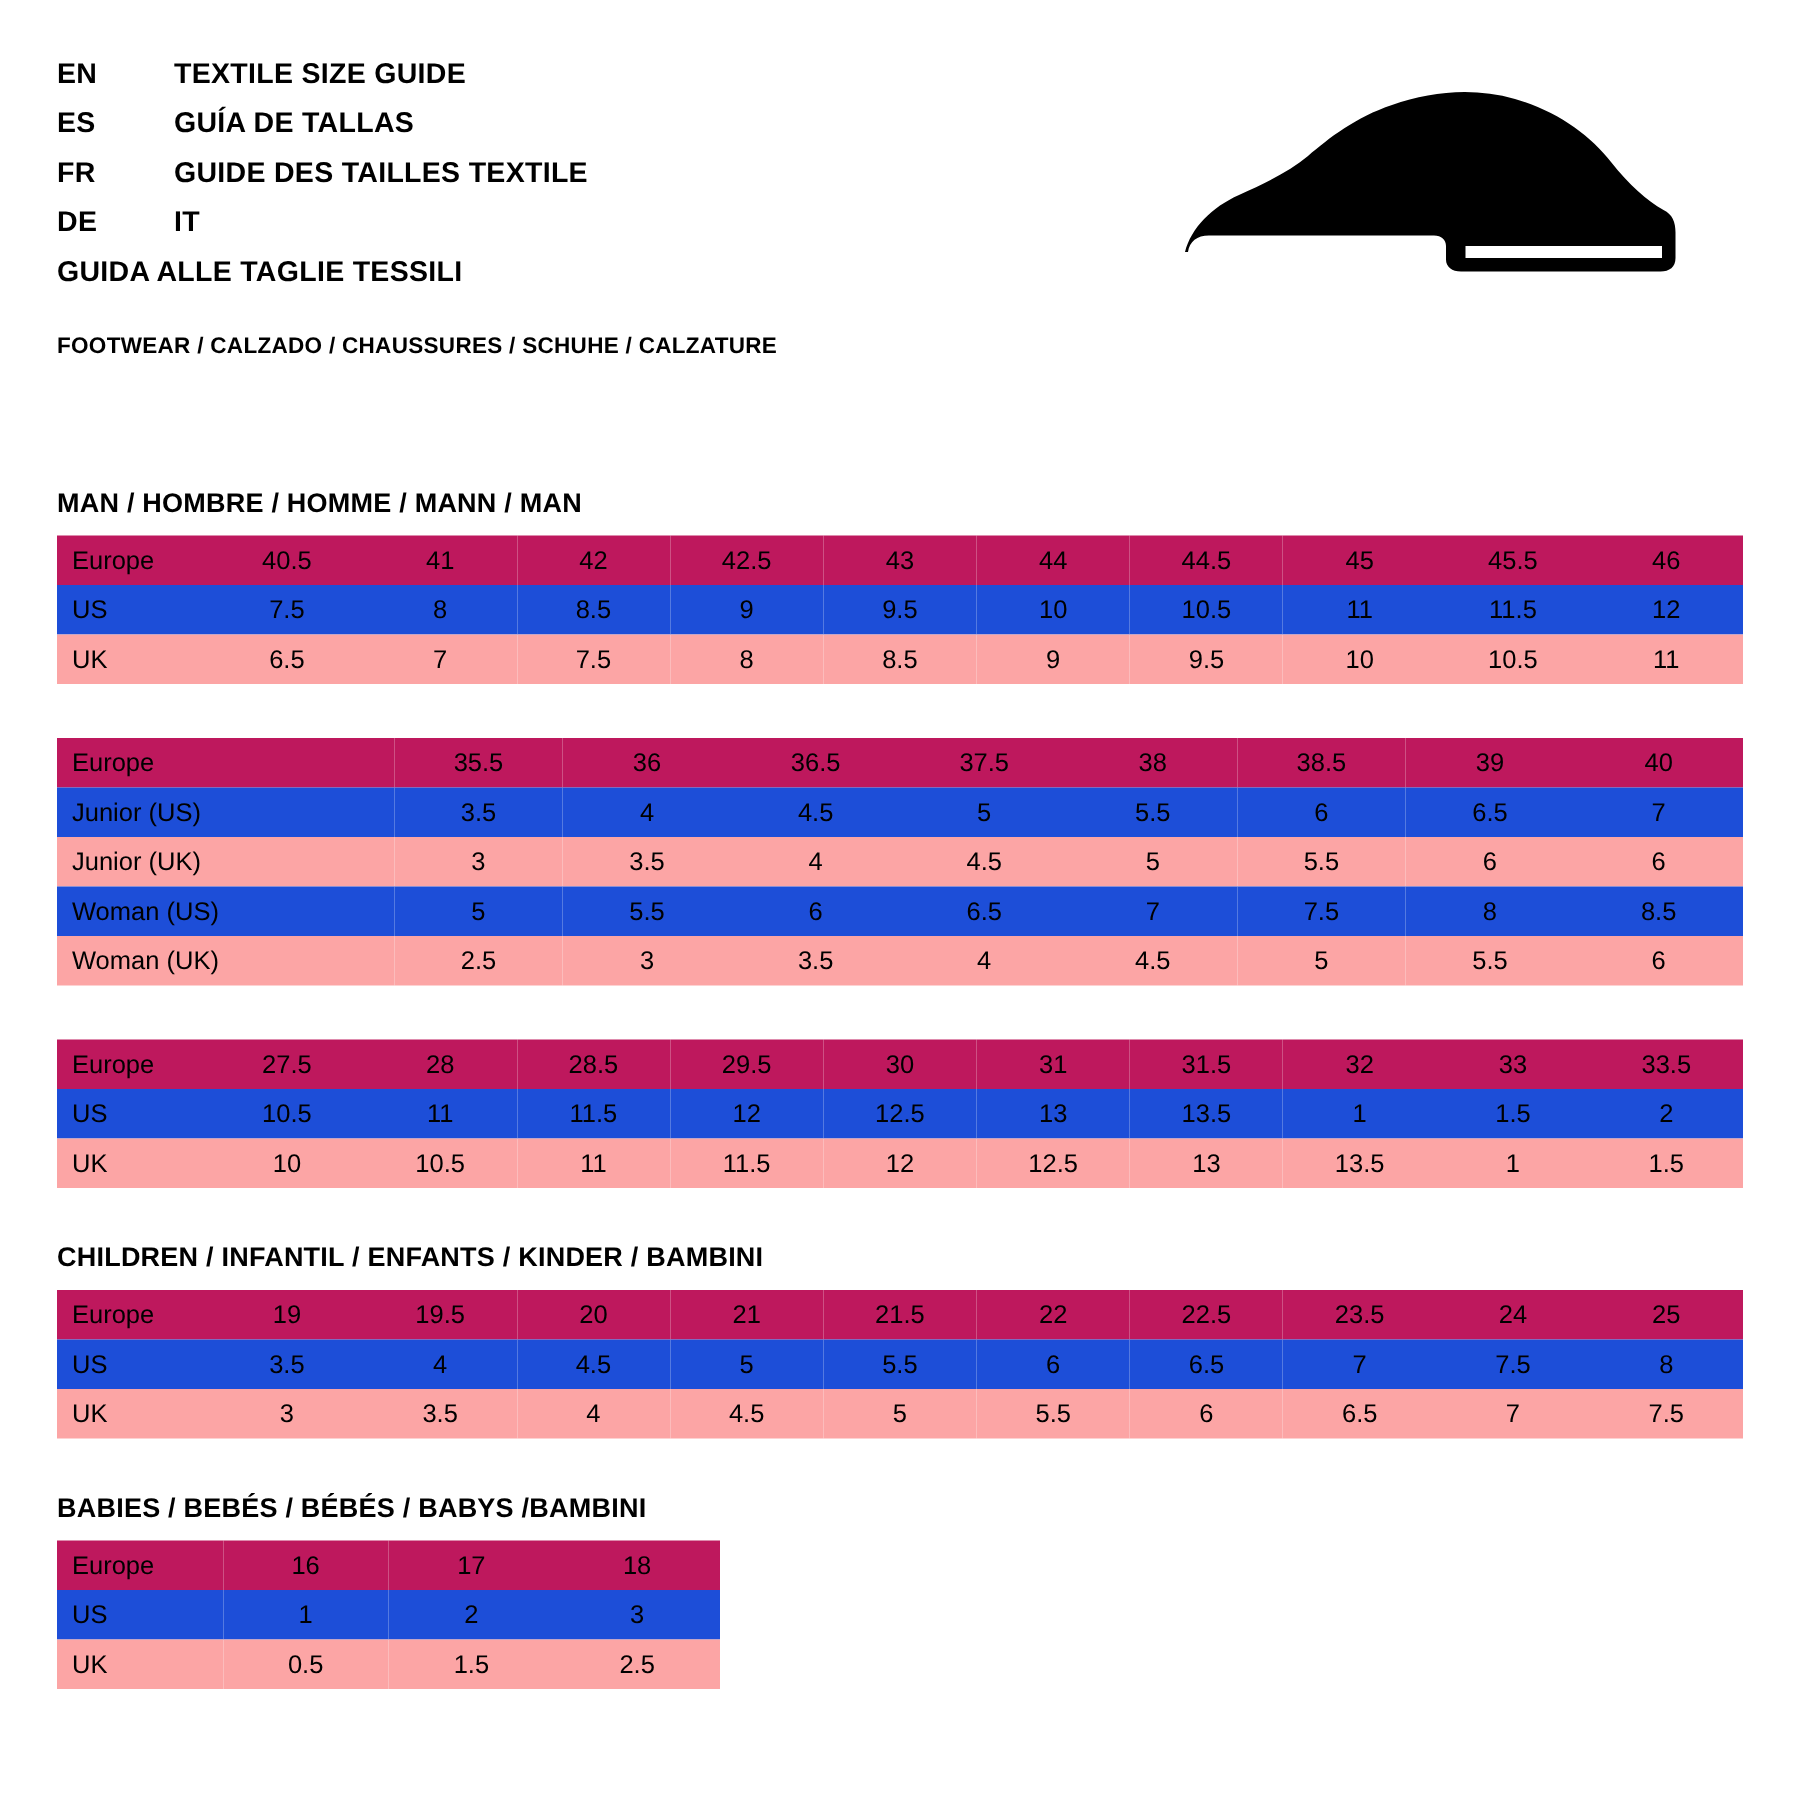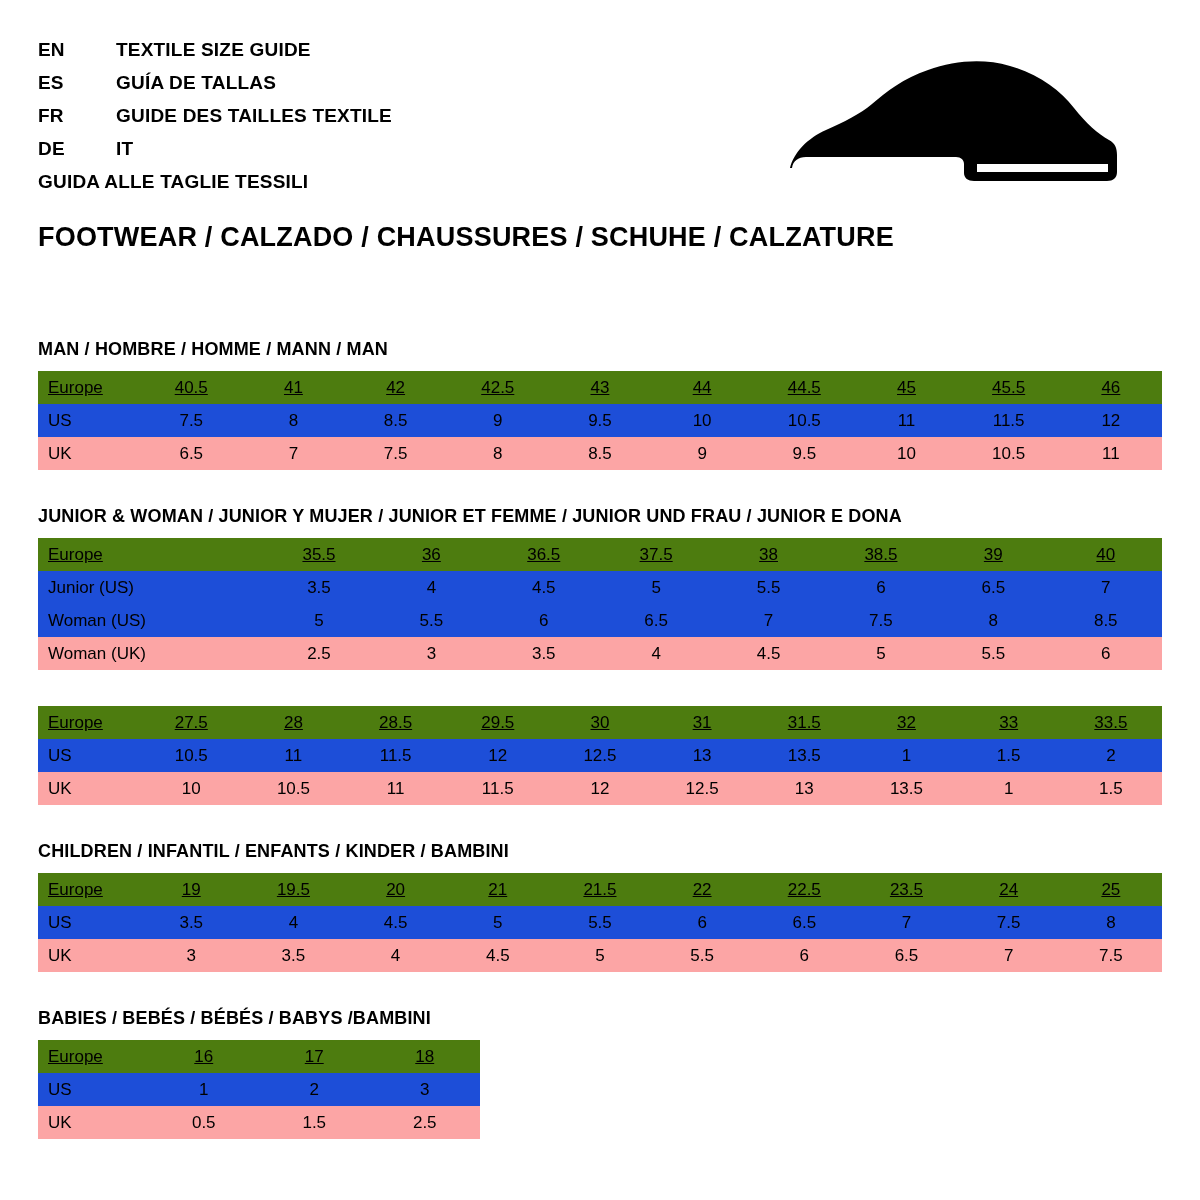--- a/index.html
+++ b/index.html
@@ -41,21 +41,21 @@
     line-height: 31px;
     white-space: nowrap;
   }
   .shoe-wrap {
     margin-right: 44px;
     margin-top: 26px;
   }
 
   .footwear-line {
     margin-top: 25px;
-    font-size: 27px;
+    font-size: 15px;
     font-weight: bold;
     letter-spacing: 0.2px;
   }
 
   
   .section {
     margin-top: 36px;
   }
   .section.first { margin-top: 86px; }
   .section-title {
@@ -77,23 +77,22 @@
     height: 33px;
     text-align: center;
     vertical-align: middle;
     padding: 0;
   }
   table.size-table td.label {
     text-align: left;
     padding-left: 10px;
   }
   tr.head-row td {
-    background: #4d7c0f;
+    background: #be185d;
     font-weight: normal;
-    text-decoration: underline;
   }
   tr.row-a td { background: #1d4ed8; }
   tr.row-b td { background: #fca5a5; }
 
   .shoe-svg { display: block; }
 </style>
 </head>
 <body>
 
 <div class="page">
@@ -166,21 +165,20 @@
         <td>9.5</td>
         <td>10</td>
         <td>10.5</td>
         <td>11</td>
       </tr>
     </tbody>
       </table>
   </div>
 
   <div class="section">
-    <div class="section-title">JUNIOR &amp; WOMAN / JUNIOR Y MUJER / JUNIOR ET FEMME / JUNIOR UND FRAU / JUNIOR E DONA</div>
     <table class="size-table full">
       <tbody>
           <tr class="head-row">
         <td class="label">Europe</td>
         <td></td>
         <td>35.5</td>
         <td>36</td>
         <td>36.5</td>
         <td>37.5</td>
         <td>38</td>
@@ -192,20 +190,32 @@
         <td class="label">Junior (US)</td>
         <td></td>
         <td>3.5</td>
         <td>4</td>
         <td>4.5</td>
         <td>5</td>
         <td>5.5</td>
         <td>6</td>
         <td>6.5</td>
         <td>7</td>
+      </tr>
+      <tr class="row-b">
+        <td class="label">Junior (UK)</td>
+        <td></td>
+        <td>3</td>
+        <td>3.5</td>
+        <td>4</td>
+        <td>4.5</td>
+        <td>5</td>
+        <td>5.5</td>
+        <td>6</td>
+        <td>6</td>
       </tr>
       <tr class="row-a">
         <td class="label">Woman (US)</td>
         <td></td>
         <td>5</td>
         <td>5.5</td>
         <td>6</td>
         <td>6.5</td>
         <td>7</td>
         <td>7.5</td>

